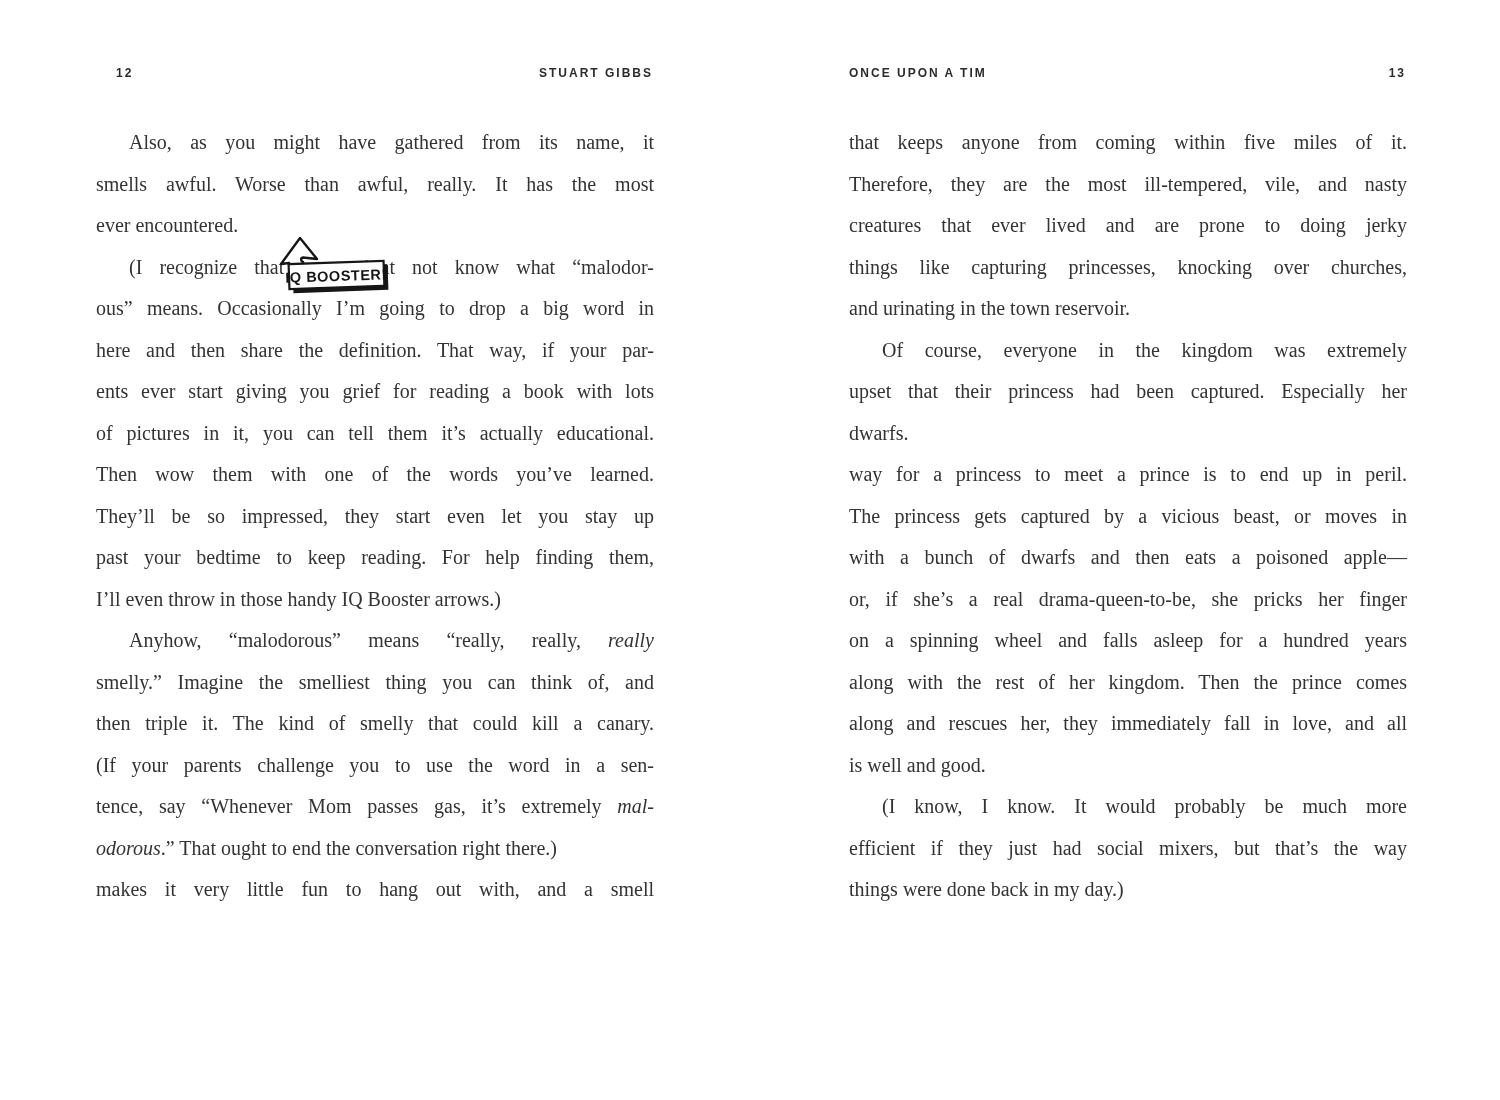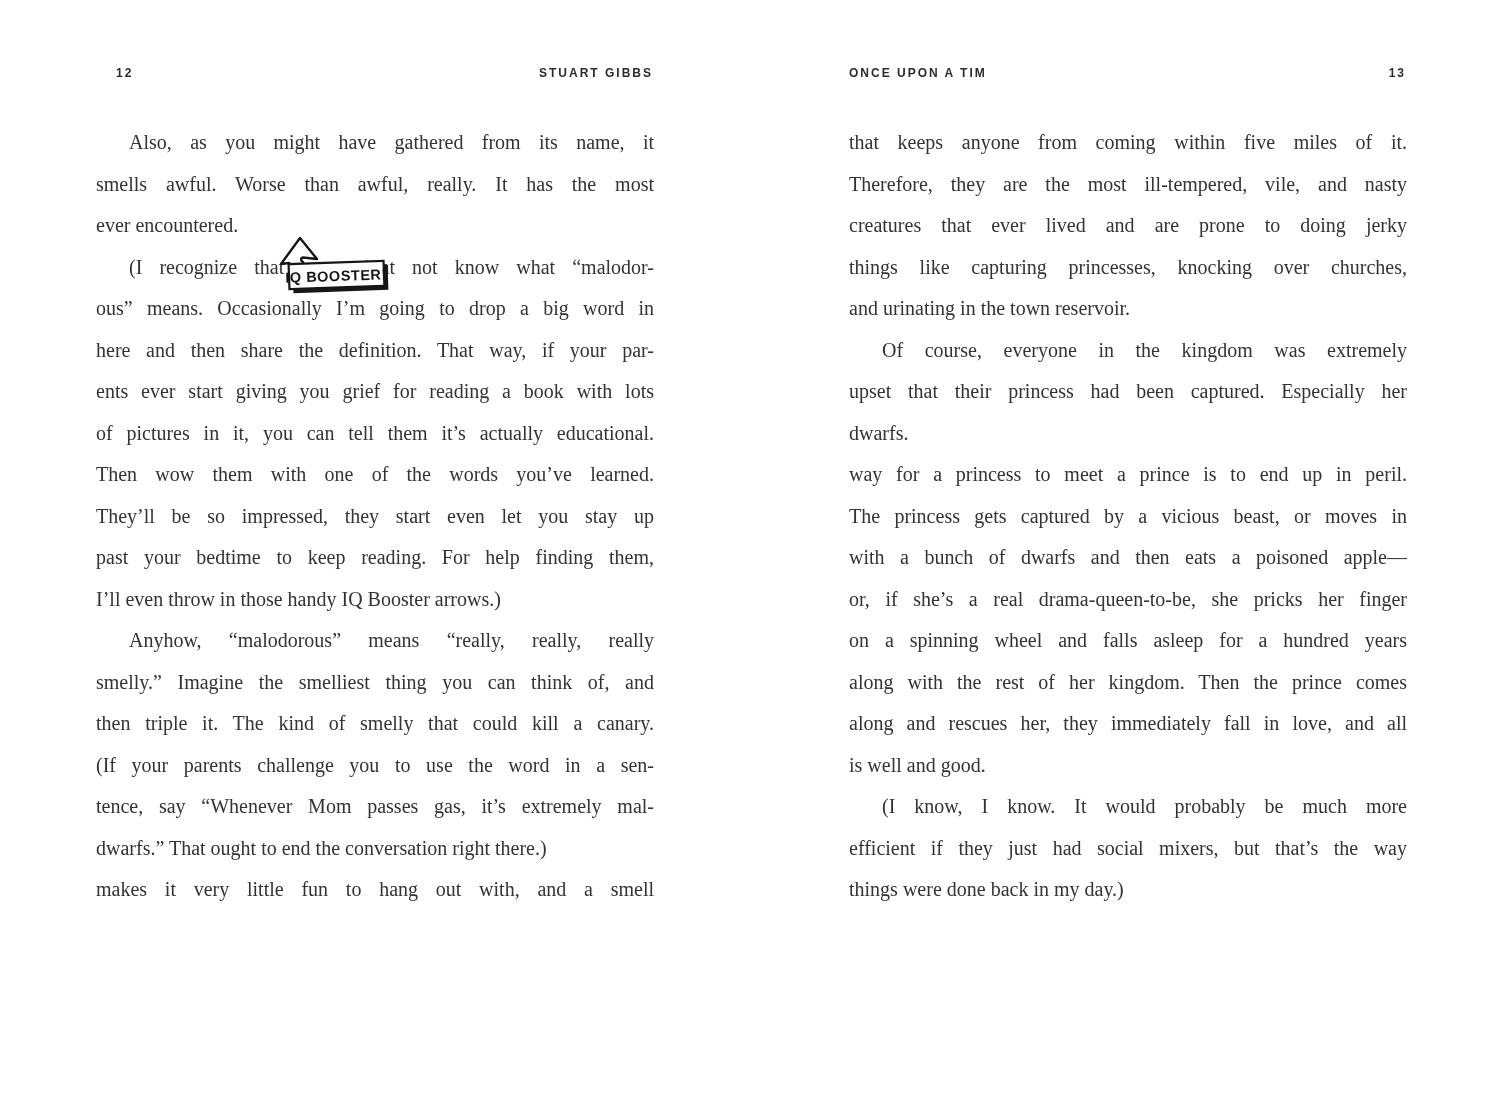--- a/index.html
+++ b/index.html
@@ -37,21 +37,21 @@
   #text-right { left: 849px; }
 
   .line {
     text-align: justify;
     text-align-last: justify;
     height: 41.5px;
     overflow: visible;
   }
   .line.end { text-align-last: left; }
   .line.indent { text-indent: 33px; }
-  .it { }
+  .it { font-style: italic; }
 
   #iq-booster {
     position: absolute;
     left: 274px;
     top: 236px;
     width: 120px;
     height: 64px;
   }
 </style>
 </head>
@@ -73,21 +73,21 @@
         <div class="line"><span>of pictures in it, you can tell them it’s actually educational.</span></div>
         <div class="line"><span>Then wow them with one of the words you’ve learned.</span></div>
         <div class="line"><span>They’ll be so impressed, they start even let you stay up</span></div>
         <div class="line"><span>past your bedtime to keep reading. For help finding them,</span></div>
         <div class="line end"><span>I’ll even throw in those handy IQ Booster arrows.)</span></div>
         <div class="line indent"><span>Anyhow, “malodorous” means “really, really, </span><span class="it">really</span></div>
         <div class="line"><span>smelly.” Imagine the smelliest thing you can think of, and</span></div>
         <div class="line"><span>then triple it. The kind of smelly that could kill a canary.</span></div>
         <div class="line"><span>(If your parents challenge you to use the word in a sen-</span></div>
         <div class="line"><span>tence, say “Whenever Mom passes gas, it’s extremely </span><span class="it">mal-</span></div>
-        <div class="line end"><span class="it">dwarfs</span><span>.” That ought to end the conversation right there.)</span></div>
+        <div class="line end"><span class="it">odorous</span><span>.” That ought to end the conversation right there.)</span></div>
         <div class="line"><span>makes it very little fun to hang out with, and a smell</span></div>
       </div>
   </div>
 
   <div>
     <span id="head-right" class="hd">ONCE UPON A TIM</span>
     <span id="folio-right" class="hd">13</span>
     <div id="text-right" class="text-block">
         <div class="line"><span>that keeps anyone from coming within five miles of it.</span></div>
         <div class="line"><span>Therefore, they are the most ill-tempered, vile, and nasty</span></div>

